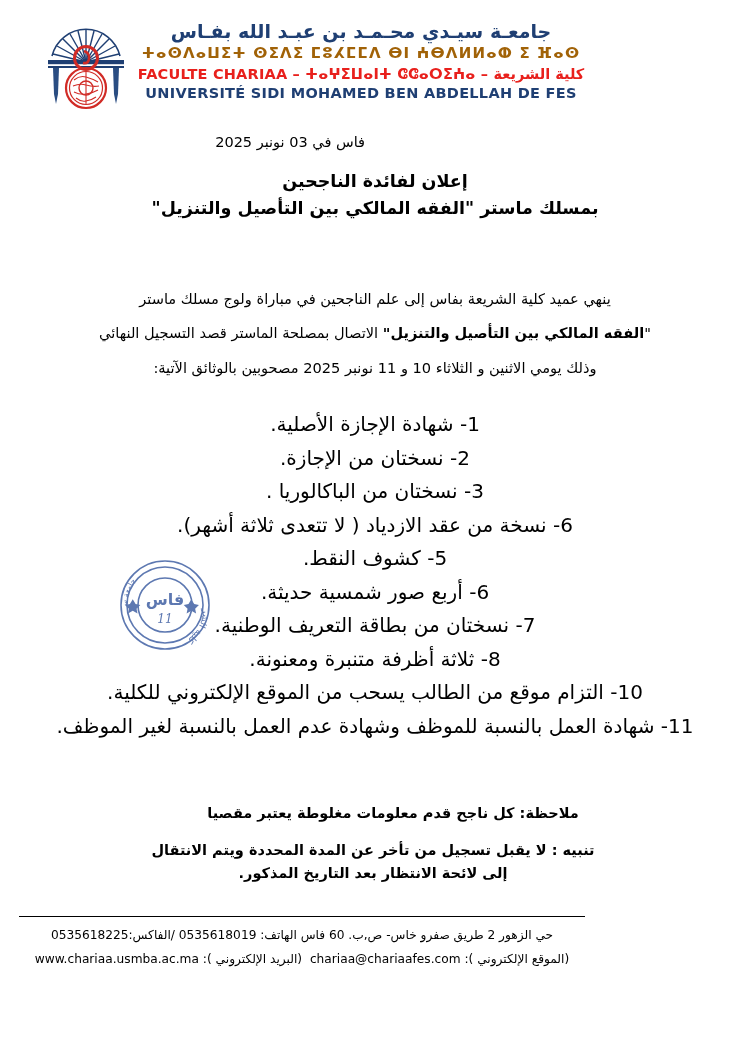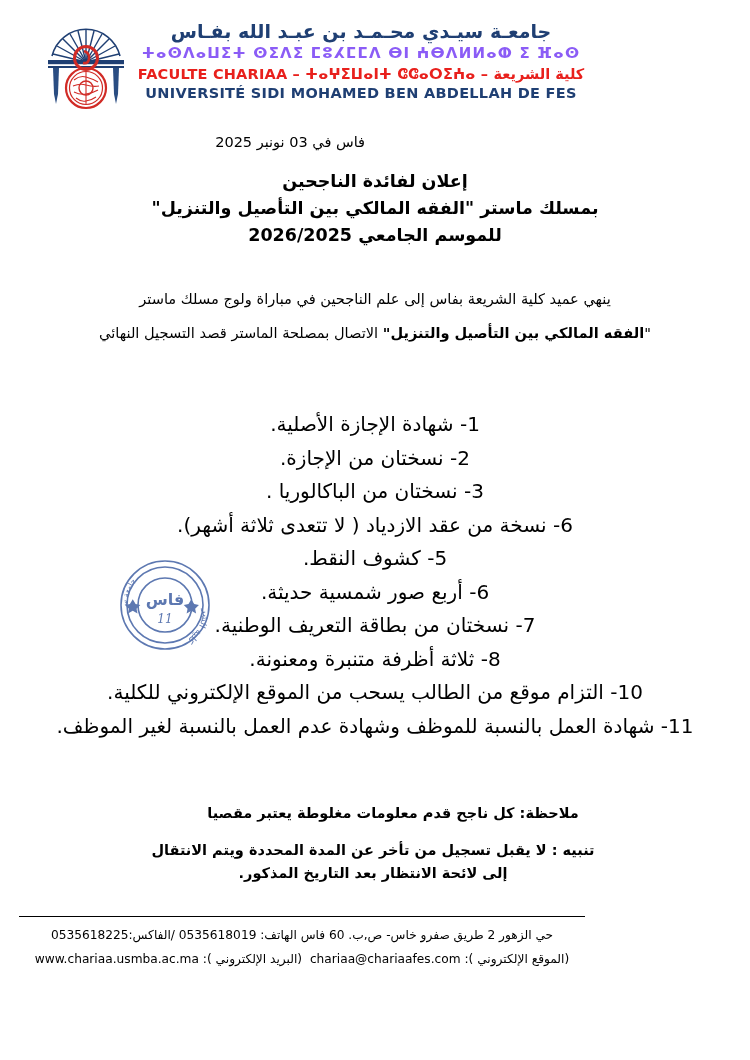--- a/index.html
+++ b/index.html
@@ -45,21 +45,21 @@
   }
   .lh-ar {
     font-size: 19px;
     font-weight: bold;
     color: #1f3f73;
     letter-spacing: 1.6px;
   }
   .lh-tif {
     font-size: 15px;
     font-weight: bold;
-    color: #8b5cf6;
+    color: #a16207;
     letter-spacing: 1.2px;
     margin-top: 3px;
     text-align: center;
   }
   .lh-fr {
     font-size: 14.5px;
     font-weight: bold;
     color: #1f3f73;
     letter-spacing: 0.3px;
     margin-top: 2px;
@@ -258,26 +258,26 @@
       <div class="lh-line lh-fac">FACULTE CHARIAA – ⵜⴰⵖⵉⵡⴰⵏⵜ ⵛⵛⴰⵔⵉⵄⴰ – كلية الشريعة</div>
       <div class="lh-line lh-fr">UNIVERSITÉ SIDI MOHAMED BEN ABDELLAH DE FES</div>
     </div>
   </div>
 
   <div class="date-line">فاس  في 03 نونبر  2025</div>
 
   <div class="title-block">
     <div class="t-line">إعلان لفائدة الناجحين</div>
     <div class="t-line">بمسلك ماستر "الفقه المالكي بين التأصيل والتنزيل"</div>
-    <div class="t-line">للموسم الجامعي 2026/2025</div>
   </div>
 
   <div class="body-par">
     <span class="p-line ln1">ينهي عميد كلية الشريعة بفاس إلى علم الناجحين في مباراة  ولوج مسلك ماستر</span>
     <span class="p-line ln2"><span>"</span><span class="bold-seg">الفقه المالكي بين التأصيل والتنزيل"</span><span> الاتصال بمصلحة الماستر قصد التسجيل  النهائي</span></span>
+    <span class="p-line ln3">وذلك يومي الاثنين و الثلاثاء 10 و  11  نونبر 2025 مصحوبين بالوثائق الآتية:</span>
   </div>
 
   <div class="req-list">
     <span class="req-item">1- شهادة الإجازة الأصلية.</span>
     <span class="req-item">2- نسختان من الإجازة.</span>
     <span class="req-item">3- نسختان من الباكالوريا  .</span>
     <span class="req-item">6- نسخة من عقد الازدياد ( لا تتعدى ثلاثة أشهر).</span>
     <span class="req-item">5- كشوف النقط.</span>
     <span class="req-item">6- أربع  صور شمسية حديثة.</span>
     <span class="req-item">7- نسختان من بطاقة التعريف الوطنية.</span>

